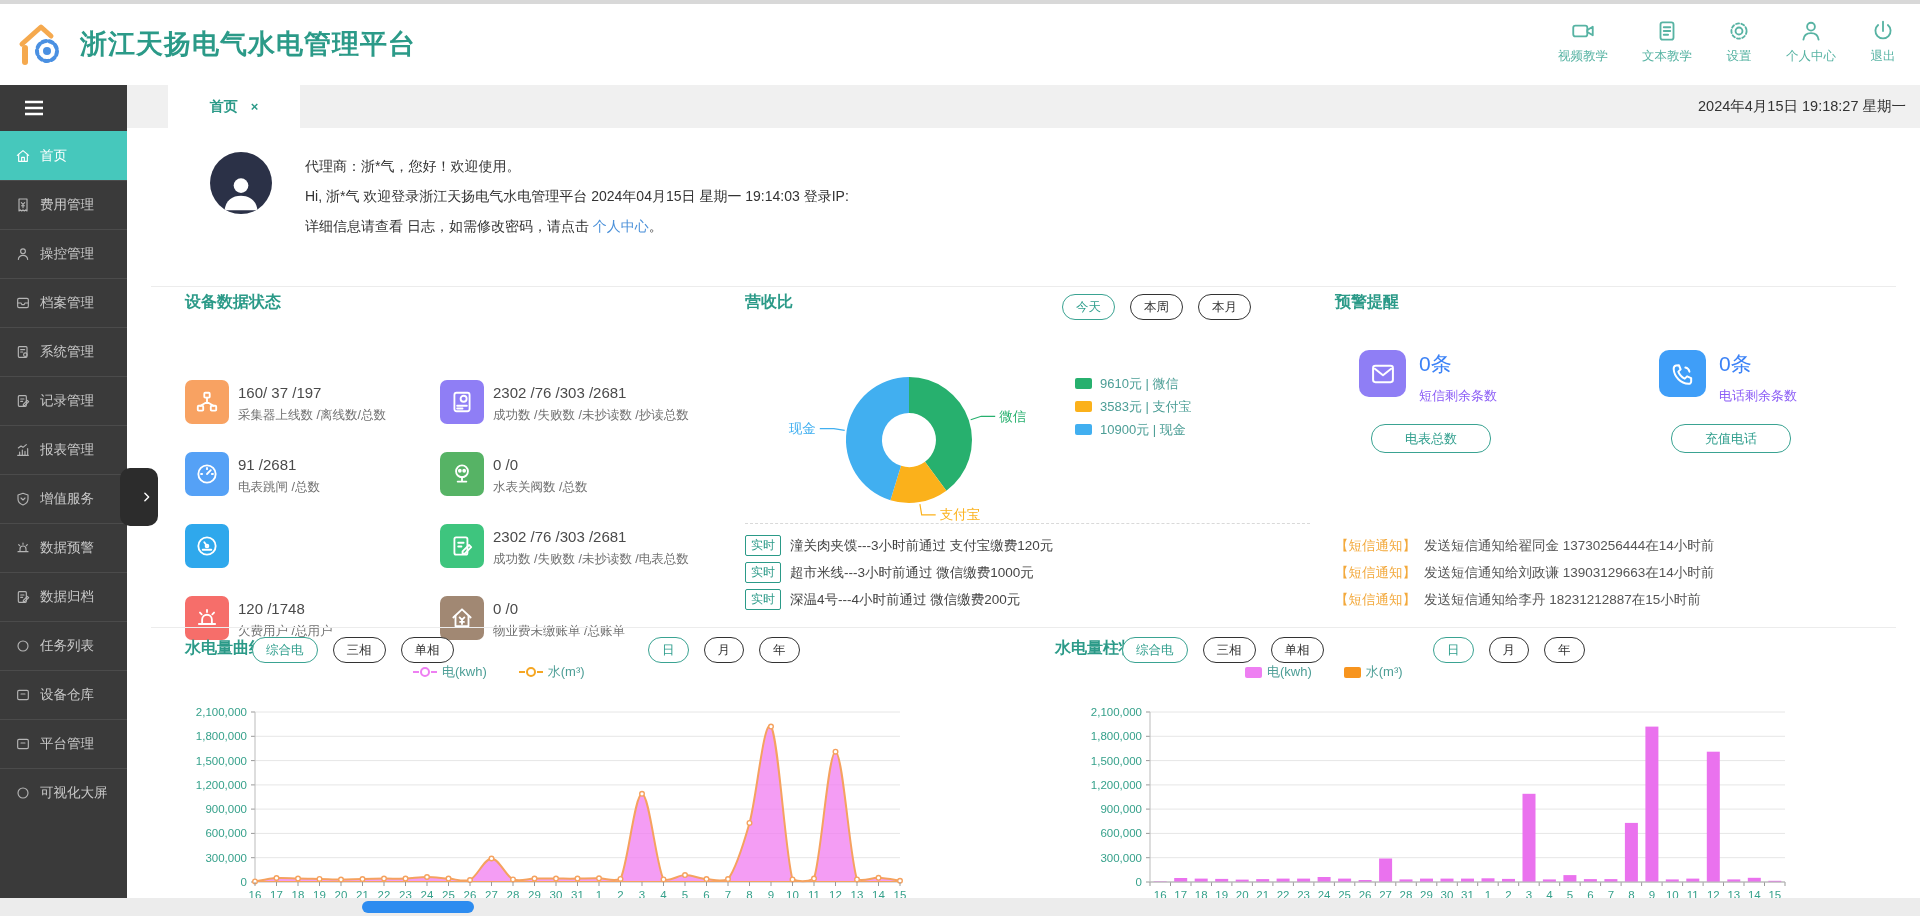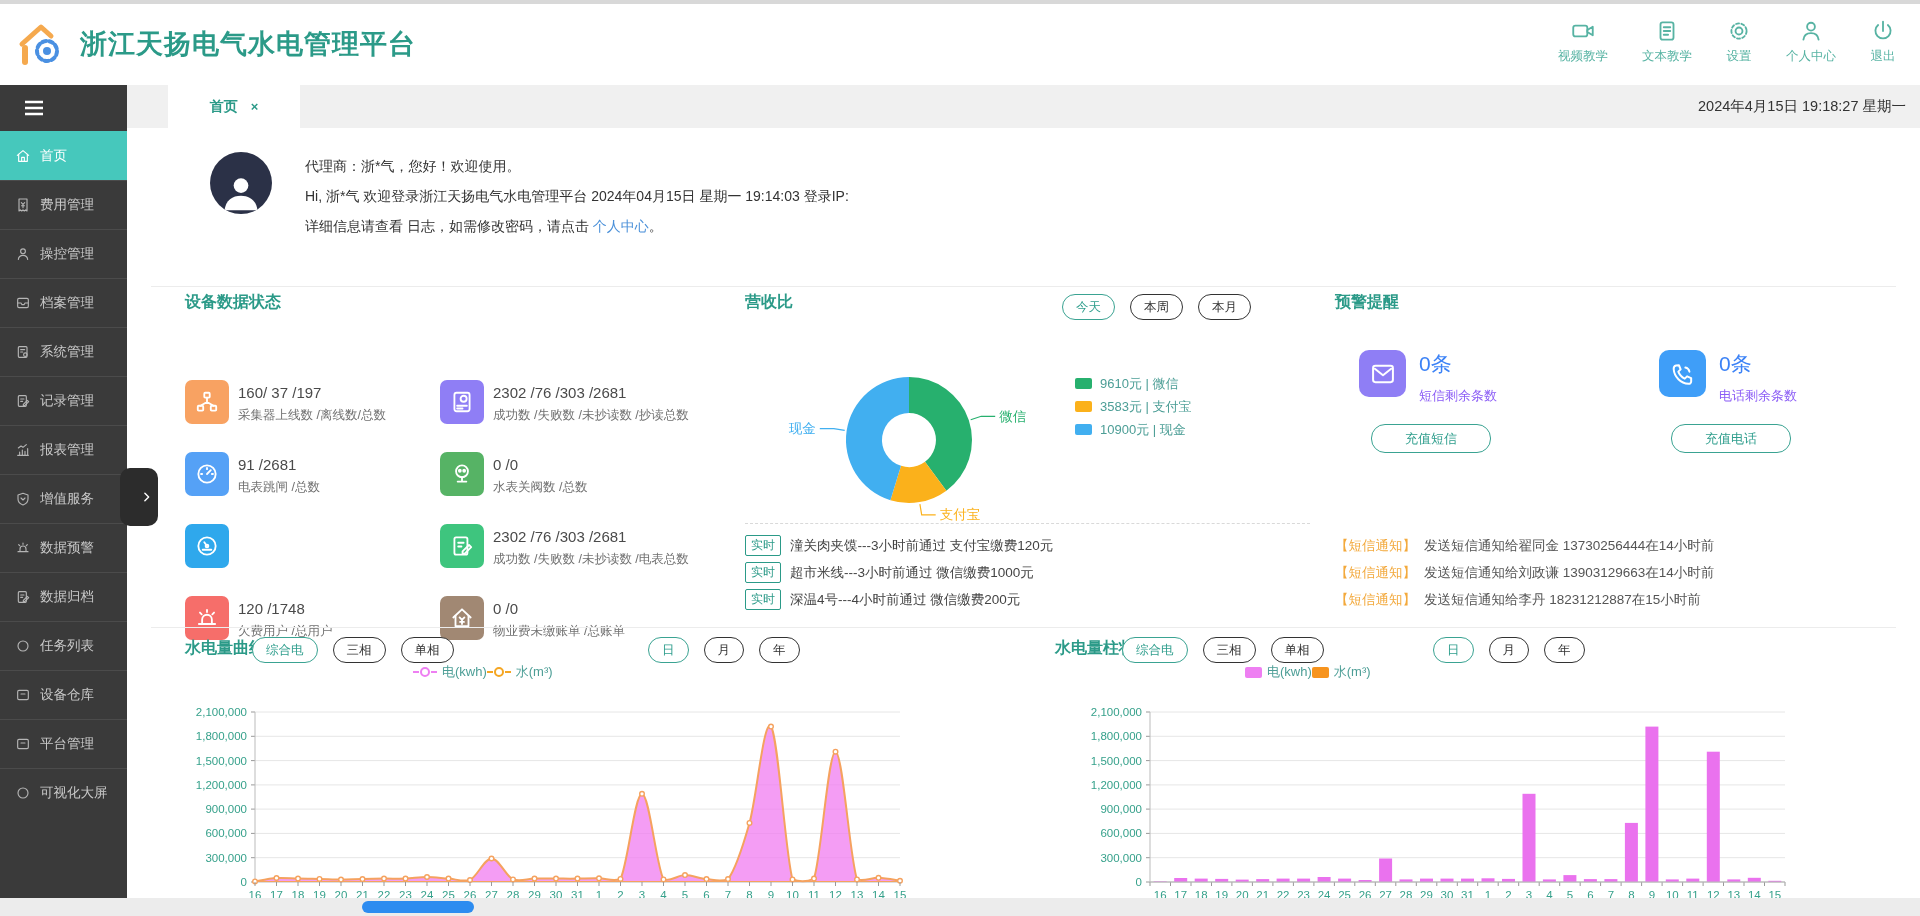--- a/index.html
+++ b/index.html
@@ -78,21 +78,21 @@
   .acount{font-size:21px;color:#3b82f6;}
   .alab{font-size:13px;color:#8b5cf6;margin-top:9px;white-space:nowrap;}
   .abtn{margin-top:19px;margin-left:12px;width:118px;height:27px;border:1px solid #3aa392;border-radius:14px;background:#fff;
         color:#2f9e8d;font-size:13px;display:flex;align-items:center;justify-content:center;cursor:pointer;}
   #notice-list{left:1208px;top:404px;width:570px;}
   .ntrow{display:flex;align-items:center;height:27px;white-space:nowrap;}
   .ntbadge{color:#f3a93c;font-size:13.5px;margin-right:8px;flex:none;}
   .nttext{font-size:13.5px;color:#555;}
   
   .chtitle{top:510px;font-size:16px;font-weight:bold;color:#2b9a88;white-space:nowrap;}
-  .chlegend{top:535px;display:flex;align-items:center;gap:0;}
+  .chlegend{top:535px;display:flex;align-items:center;gap:32px;}
   .chlegend .item{display:flex;align-items:center;gap:5px;font-size:13px;color:#4c9e96;white-space:nowrap;}
   svg.chart{position:absolute;}
   
   .hscroll{left:0;top:898px;width:1920px;height:18px;background:#ececec;}
   .hthumb{left:362px;top:3px;width:112px;height:12px;border-radius:6px;background:#2d8cf0;cursor:pointer;}
 </style>
 </head>
 <body>
 
 <div id="app">
@@ -452,21 +452,21 @@
             <svg viewBox="0 0 24 24" fill="none" stroke="currentColor" stroke-width="1.7" stroke-linecap="round" stroke-linejoin="round">
               <rect x="3.5" y="5" width="17" height="14" rx="2"></rect>
               <path d="m5 7.5 7 5.5 7-5.5"></path>
             </svg>
           </div>
    <div class="ainfo">
             <div class="acount">0条</div>
    <div class="alab">短信剩余条数</div>
           </div>
         </div>
-   <div class="abtn">充值短信</div>
+   <div class="abtn">电表总数</div>
       </div>
     <div class="abs acard" style="left:1532px;top:222px;" id="alert-card-1">
         <div class="top">
           <div class="aicon" style="background:#3f9ef8">
             <svg viewBox="0 0 24 24" fill="none" stroke="currentColor" stroke-width="1.7" stroke-linecap="round" stroke-linejoin="round">
               <path d="M8.5 4.5 10 8l-2 2c1 2.8 3 4.8 5.5 6l2-2 3.5 1.5v3c0 1-1 2-2.2 1.9C10 20 4.5 14.5 4 7.7 4 6.5 4.8 5 6 4.7z"></path>
               <path d="M14 6.5a4.5 4.5 0 0 1 3.5 3.5"></path>
             </svg>
           </div>
    <div class="ainfo">

